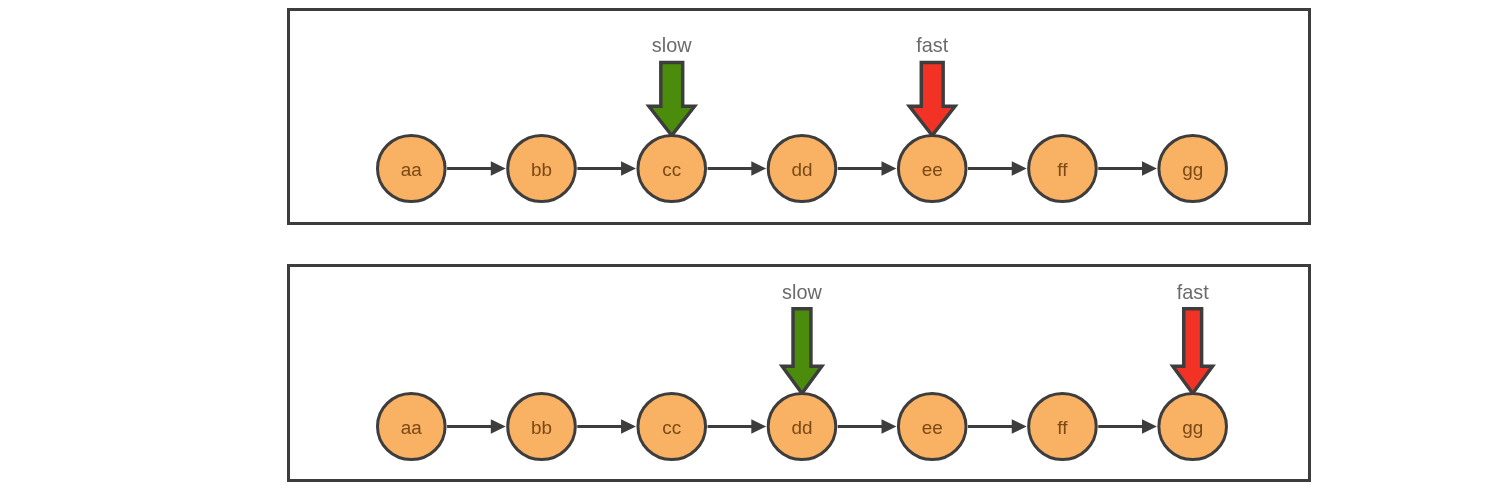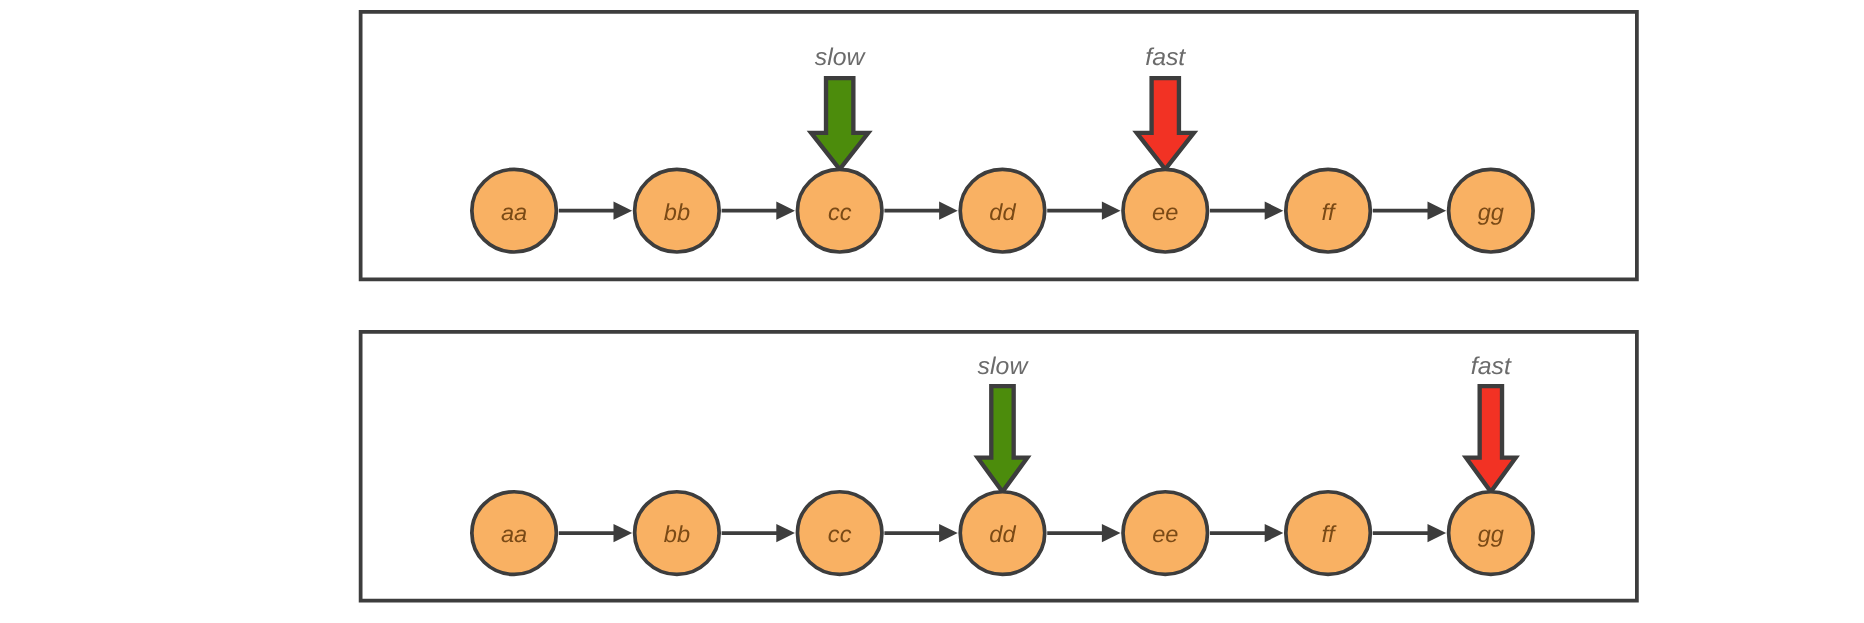--- a/index.html
+++ b/index.html
@@ -12,21 +12,20 @@
     height: 498px;
     font-family: "Liberation Sans", "DejaVu Sans", sans-serif;
     position: relative;
     overflow: hidden;
   }
   #stage {
     position: absolute;
     left: 0; top: 0;
     width: 1491px;
     height: 498px;
-    font-style: italic;
   }
   .panel {
     position: absolute;
     box-sizing: border-box;
     background: #ffffff;
     border: 3px solid #3d3d3d;
   }
   #panel-0 { left: 287px; top: 8px;   width: 1024px; height: 217px; }
   #panel-1 { left: 287px; top: 264px; width: 1024px; height: 218px; }
 

